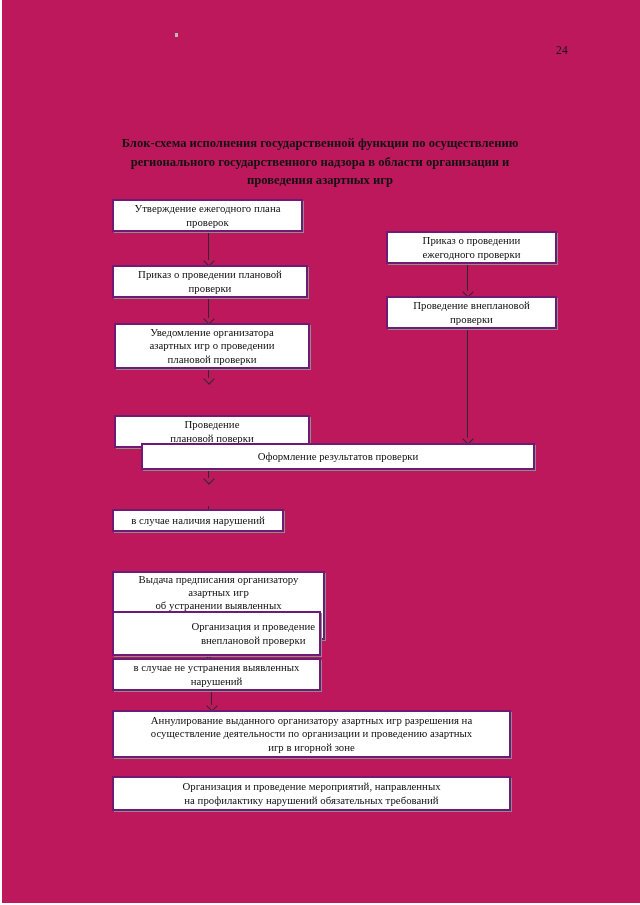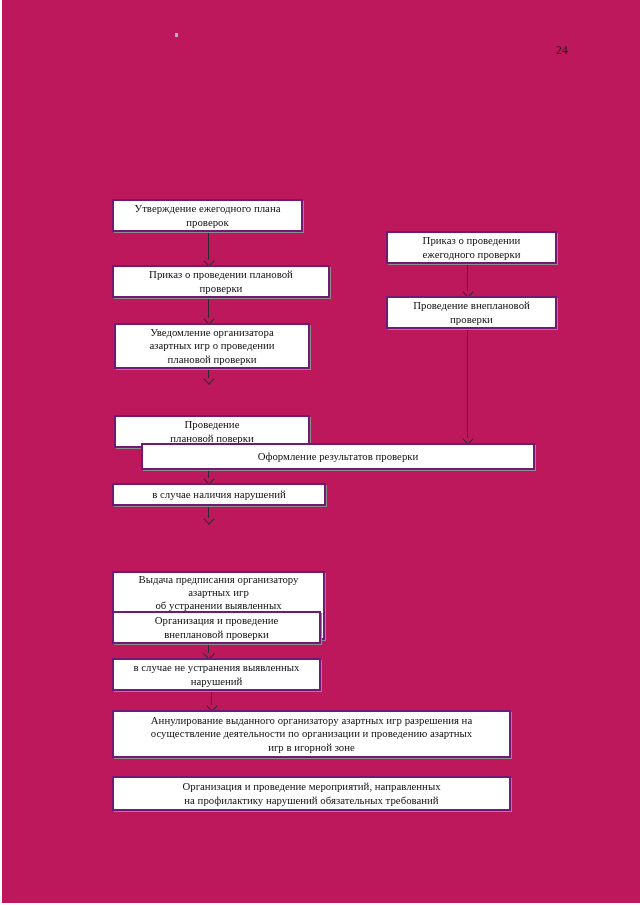--- a/index.html
+++ b/index.html
@@ -112,20 +112,25 @@
 
 <div id="page">
 
   <div class="page-edge-left"></div>
   <div class="page-edge-bottom"></div>
   <div class="scan-speck" style="left:175px; top:33px;"></div>
 
   <div class="page-number">24</div>
 
 
+  <div class="doc-title">
+    <div>Блок-схема исполнения государственной функции по осуществлению</div>
+    <div>регионального государственного надзора в области организации и</div>
+    <div>проведения азартных игр</div>
+  </div>
 
   <div id="flowchart-layer">
       <div class="conn" style="left: 208px; top: 232px; height: 28px;"></div>
       <div class="arrowhead" style="left: 205px; top: 257px;"></div>
       <div class="conn" style="left: 208px; top: 298px; height: 20px;"></div>
       <div class="arrowhead" style="left: 205px; top: 315px;"></div>
       <div class="conn" style="left: 208px; top: 369px; height: 9px;"></div>
       <div class="arrowhead" style="left: 205px; top: 375px;"></div>
       <div class="conn" style="left: 208px; top: 416px; height: 22px;"></div>
       <div class="arrowhead" style="left: 205px; top: 435px;"></div>
@@ -140,21 +145,21 @@
       <div class="conn" style="left: 208px; top: 592px; height: 14px;"></div>
       <div class="arrowhead" style="left: 205px; top: 603px;"></div>
       <div class="conn" style="left: 208px; top: 644px; height: 9px;"></div>
       <div class="arrowhead" style="left: 205px; top: 650px;"></div>
       <div class="conn" style="left: 211px; top: 691px; height: 14px;"></div>
       <div class="arrowhead" style="left: 208px; top: 702px;"></div>
       <div class="node" style="left: 112px; top: 199px; width: 191px; height: 33px;">
         <span class="txt">Утверждение ежегодного плана
 проверок</span>
       </div>
-      <div class="node" style="left: 112px; top: 265px; width: 218px; height: 33px;">
+      <div class="node" style="left: 112px; top: 265px; width: 196px; height: 33px;">
         <span class="txt">Приказ о проведении плановой
 проверки</span>
       </div>
       <div class="node" style="left: 114px; top: 323px; width: 196px; height: 46px;">
         <span class="txt">Уведомление организатора
 азартных игр о проведении
 плановой проверки</span>
       </div>
       <div class="node" style="left: 114px; top: 383px; width: 196px; height: 33px; margin-top: 32px;">
         <span class="txt">Проведение
@@ -164,31 +169,31 @@
         <span class="txt">Приказ о проведении
 ежегодного проверки</span>
       </div>
       <div class="node" style="left: 386px; top: 296px; width: 171px; height: 33px;">
         <span class="txt">Проведение внеплановой
 проверки</span>
       </div>
       <div class="node" style="left: 141px; top: 443px; width: 394px; height: 27px;">
         <span class="txt">Оформление результатов проверки</span>
       </div>
-      <div class="node" style="left: 112px; top: 483px; width: 214px; height: 23px;">
+      <div class="node" style="left: 112px; top: 509px; width: 172px; height: 23px;">
         <span class="txt">в случае наличия нарушений</span>
       </div>
       <div class="node" style="left: 112px; top: 523px; width: 213px; height: 69px; margin-top: 48px;">
         <span class="txt">Выдача предписания организатору
 азартных игр
 об устранении выявленных
 нарушений с указанием сроков их
 устранения</span>
       </div>
-      <div class="node" style="left: 112px; top: 611px; width: 209px; height: 33px;">
+      <div class="node" style="left: 112px; top: 611px; width: 209px; height: 45px; justify-content: flex-end;">
         <span class="txt">Организация и проведение
 внеплановой проверки</span>
       </div>
       <div class="node" style="left: 112px; top: 658px; width: 209px; height: 33px;">
         <span class="txt">в случае не устранения выявленных
 нарушений</span>
       </div>
       <div class="node" style="left: 112px; top: 710px; width: 399px; height: 48px;">
         <span class="txt">Аннулирование выданного организатору азартных игр разрешения на
 осуществление деятельности по организации и проведению азартных

